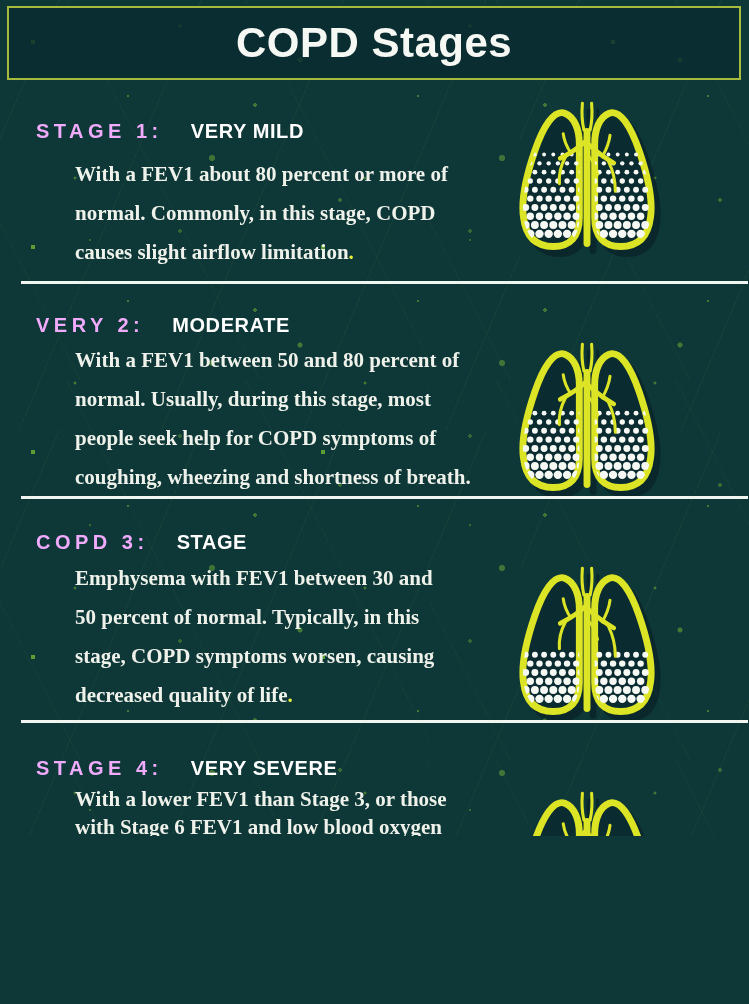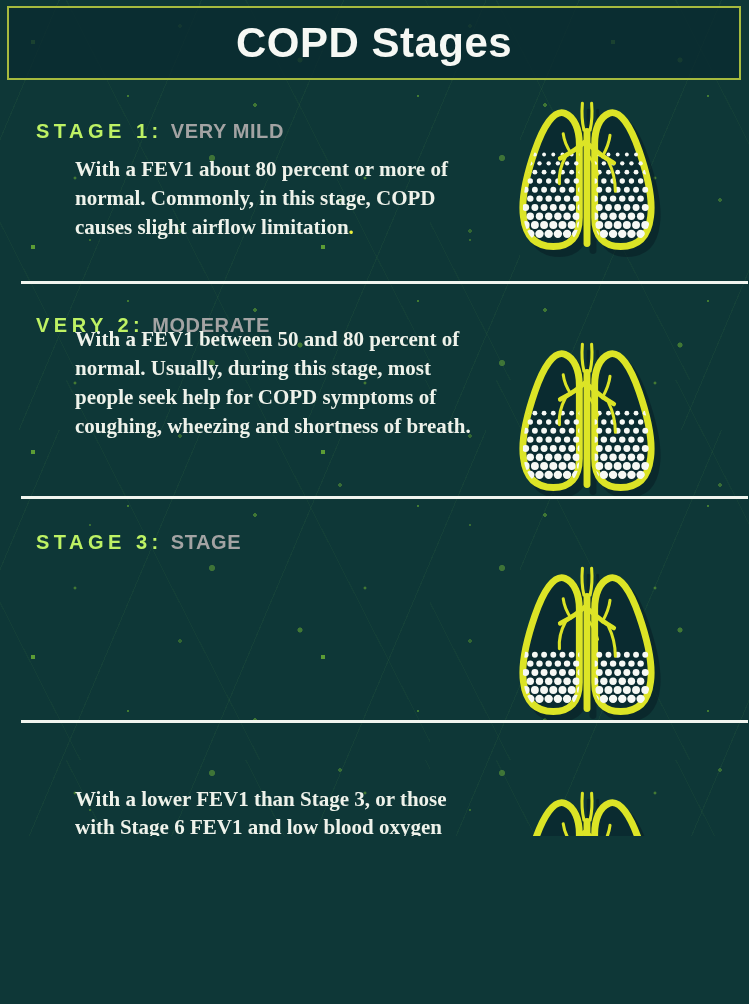--- a/index.html
+++ b/index.html
@@ -39,26 +39,26 @@
     display:flex;align-items:center;justify-content:center;
   }
   .title-box h1{
     margin:0;color:#f6f8f4;font-size:42px;font-weight:bold;
     letter-spacing:.5px;
   }
   .stage-heading{
     position:absolute;left:36px;margin:0;white-space:nowrap;
     font-size:20px;font-weight:bold;line-height:24px;
   }
-  .stage-label{color:#bef264;letter-spacing:4.5px;margin-right:8px;}
-  .stage-severity{color:#a3a3a3;letter-spacing:.6px;}
+  .stage-label{color:#f0abfc;letter-spacing:4.5px;margin-right:28px;}
+  .stage-severity{color:#ffffff;letter-spacing:.6px;}
   .stage-body{
     position:absolute;left:75px;width:450px;margin:0;
     color:#eef2ea;font-family:"Liberation Serif",serif;font-weight:bold;
-    font-size:21px;line-height:29px;white-space:pre-line;
+    font-size:21px;line-height:39px;white-space:pre-line;
   }
   .end-period{font-weight:bold;}
   .divider{position:absolute;left:21px;width:727px;height:3px;background:#f1f5ef;}
   .divider-bottom{position:absolute;left:50px;width:663px;height:3px;background:#b9c3ca;}
   .lung{position:absolute;left:505px;width:164px;height:168px;}
   .lung svg{filter:drop-shadow(6px 7px 0 rgba(7,22,30,.45));}
 </style>
 </head>
 <body>
 
@@ -231,21 +231,21 @@
         <path d="M101,58 C112,68 122,76 135,83" stroke="#dce426" stroke-width="6" fill="none" stroke-linecap="round"></path>
         <path d="M120,75 C126,64 129,56 130,47" stroke="#dce426" stroke-width="4" fill="none" stroke-linecap="round"></path>
         <path d="M128,81 C134,93 137,106 137,120" stroke="#dce426" stroke-width="4" fill="none" stroke-linecap="round"></path>
         <path d="M101,72 C108,81 112,89 114,98" stroke="#dce426" stroke-width="3.5" fill="none" stroke-linecap="round"></path>
       </svg></div>
   <div class="divider" style="top:281px"></div>
 
   <h2 class="stage-heading" style="top:313px">
     <span class="stage-label">VERY 2:</span><span class="stage-severity">MODERATE</span>
   </h2>
-  <p class="stage-body" style="top:325px"><span>With a FEV1 between 50 and 80 percent of
+  <p class="stage-body" style="top:341px"><span>With a FEV1 between 50 and 80 percent of
 normal. Usually, during this stage, most
 people seek help for COPD symptoms of
 coughing, wheezing and shortness of breath</span><span class="end-period" style="color: rgb(238, 242, 234);">.</span></p>
   <div class="lung" style="top:333px"><svg viewBox="-7 -3 214 206" width="100%" height="100%">
         <defs>
           <clipPath id="lungclip1">
             <path d="M90,58 C90,40 84,23 71,18 C57,13 43,35 32,67 C22,96 14,130 17,153 C20,179 33,192 56,192 C78,192 90,179 90,154 L90,58 Z"></path>
             <path d="M110,58 C110,40 116,23 129,18 C143,13 157,35 168,67 C178,96 186,130 183,153 C180,179 167,192 144,192 C122,192 110,179 110,154 L110,58 Z"></path>
           </clipPath>
         </defs>
@@ -368,22 +368,26 @@
         <path d="M79,70 C73,61 70,53 69,45" stroke="#dce426" stroke-width="4" fill="none" stroke-linecap="round"></path>
         <path d="M72,75 C66,86 63,98 64,110" stroke="#dce426" stroke-width="4" fill="none" stroke-linecap="round"></path>
         <path d="M101,58 C112,68 122,76 135,83" stroke="#dce426" stroke-width="6" fill="none" stroke-linecap="round"></path>
         <path d="M120,75 C126,64 129,56 130,47" stroke="#dce426" stroke-width="4" fill="none" stroke-linecap="round"></path>
         <path d="M128,81 C134,93 137,106 137,120" stroke="#dce426" stroke-width="4" fill="none" stroke-linecap="round"></path>
         <path d="M101,72 C108,81 112,89 114,98" stroke="#dce426" stroke-width="3.5" fill="none" stroke-linecap="round"></path>
       </svg></div>
   <div class="divider" style="top:496px"></div>
 
   <h2 class="stage-heading" style="top:530px">
-    <span class="stage-label">STAGE 3:</span><span class="stage-severity">STAGE</span>
+    <span class="stage-label">COPD 3:</span><span class="stage-severity">STAGE</span>
   </h2>
+  <p class="stage-body" style="top:559px"><span>Emphysema with FEV1 between 30 and
+50 percent of normal. Typically, in this
+stage, COPD symptoms worsen, causing
+decreased quality of life</span><span class="end-period" style="color: rgb(232, 238, 60);">.</span></p>
   <div class="lung" style="top:557px"><svg viewBox="-7 -3 214 206" width="100%" height="100%">
         <defs>
           <clipPath id="lungclip2">
             <path d="M90,58 C90,40 84,23 71,18 C57,13 43,35 32,67 C22,96 14,130 17,153 C20,179 33,192 56,192 C78,192 90,179 90,154 L90,58 Z"></path>
             <path d="M110,58 C110,40 116,23 129,18 C143,13 157,35 168,67 C178,96 186,130 183,153 C180,179 167,192 144,192 C122,192 110,179 110,154 L110,58 Z"></path>
           </clipPath>
         </defs>
         <path d="M90,58 C90,40 84,23 71,18 C57,13 43,35 32,67 C22,96 14,130 17,153 C20,179 33,192 56,192 C78,192 90,179 90,154 L90,58 Z" fill="#0a2b30" stroke="#dce426" stroke-width="9" stroke-linejoin="round"></path>
         <path d="M110,58 C110,40 116,23 129,18 C143,13 157,35 168,67 C178,96 186,130 183,153 C180,179 167,192 144,192 C122,192 110,179 110,154 L110,58 Z" fill="#0a2b30" stroke="#dce426" stroke-width="9" stroke-linejoin="round"></path>
         <g clip-path="url(#lungclip2)">
@@ -475,20 +479,23 @@
         <path d="M99,54 C88,64 77,71 65,77" stroke="#dce426" stroke-width="6" fill="none" stroke-linecap="round"></path>
         <path d="M79,70 C73,61 70,53 69,45" stroke="#dce426" stroke-width="4" fill="none" stroke-linecap="round"></path>
         <path d="M72,75 C66,86 63,98 64,110" stroke="#dce426" stroke-width="4" fill="none" stroke-linecap="round"></path>
         <path d="M101,58 C112,68 122,76 135,83" stroke="#dce426" stroke-width="6" fill="none" stroke-linecap="round"></path>
         <path d="M120,75 C126,64 129,56 130,47" stroke="#dce426" stroke-width="4" fill="none" stroke-linecap="round"></path>
         <path d="M128,81 C134,93 137,106 137,120" stroke="#dce426" stroke-width="4" fill="none" stroke-linecap="round"></path>
         <path d="M101,72 C108,81 112,89 114,98" stroke="#dce426" stroke-width="3.5" fill="none" stroke-linecap="round"></path>
       </svg></div>
   <div class="divider" style="top:720px"></div>
 
+  <h2 class="stage-heading" style="top:756px">
+    <span class="stage-label">STAGE 4:</span><span class="stage-severity">VERY SEVERE</span>
+  </h2>
   <p class="stage-body" style="top:785px;line-height:28px"><span>With a lower FEV1 than Stage 3, or those
 with Stage 6 FEV1 and low blood oxygen
 levels. Generally, this stage is known as
 end stage COPD, meaning the disease has
 progressed, lung function has deteriorated
 and flare-ups could be life threatening</span><span class="end-period" style="color: rgb(232, 238, 60);">.</span></p>
   <div class="lung" style="top:782px"><svg viewBox="-7 -3 214 206" width="100%" height="100%">
         <defs>
           <clipPath id="lungclip3">
             <path d="M90,58 C90,40 84,23 71,18 C57,13 43,35 32,67 C22,96 14,130 17,153 C20,179 33,192 56,192 C78,192 90,179 90,154 L90,58 Z"></path>

